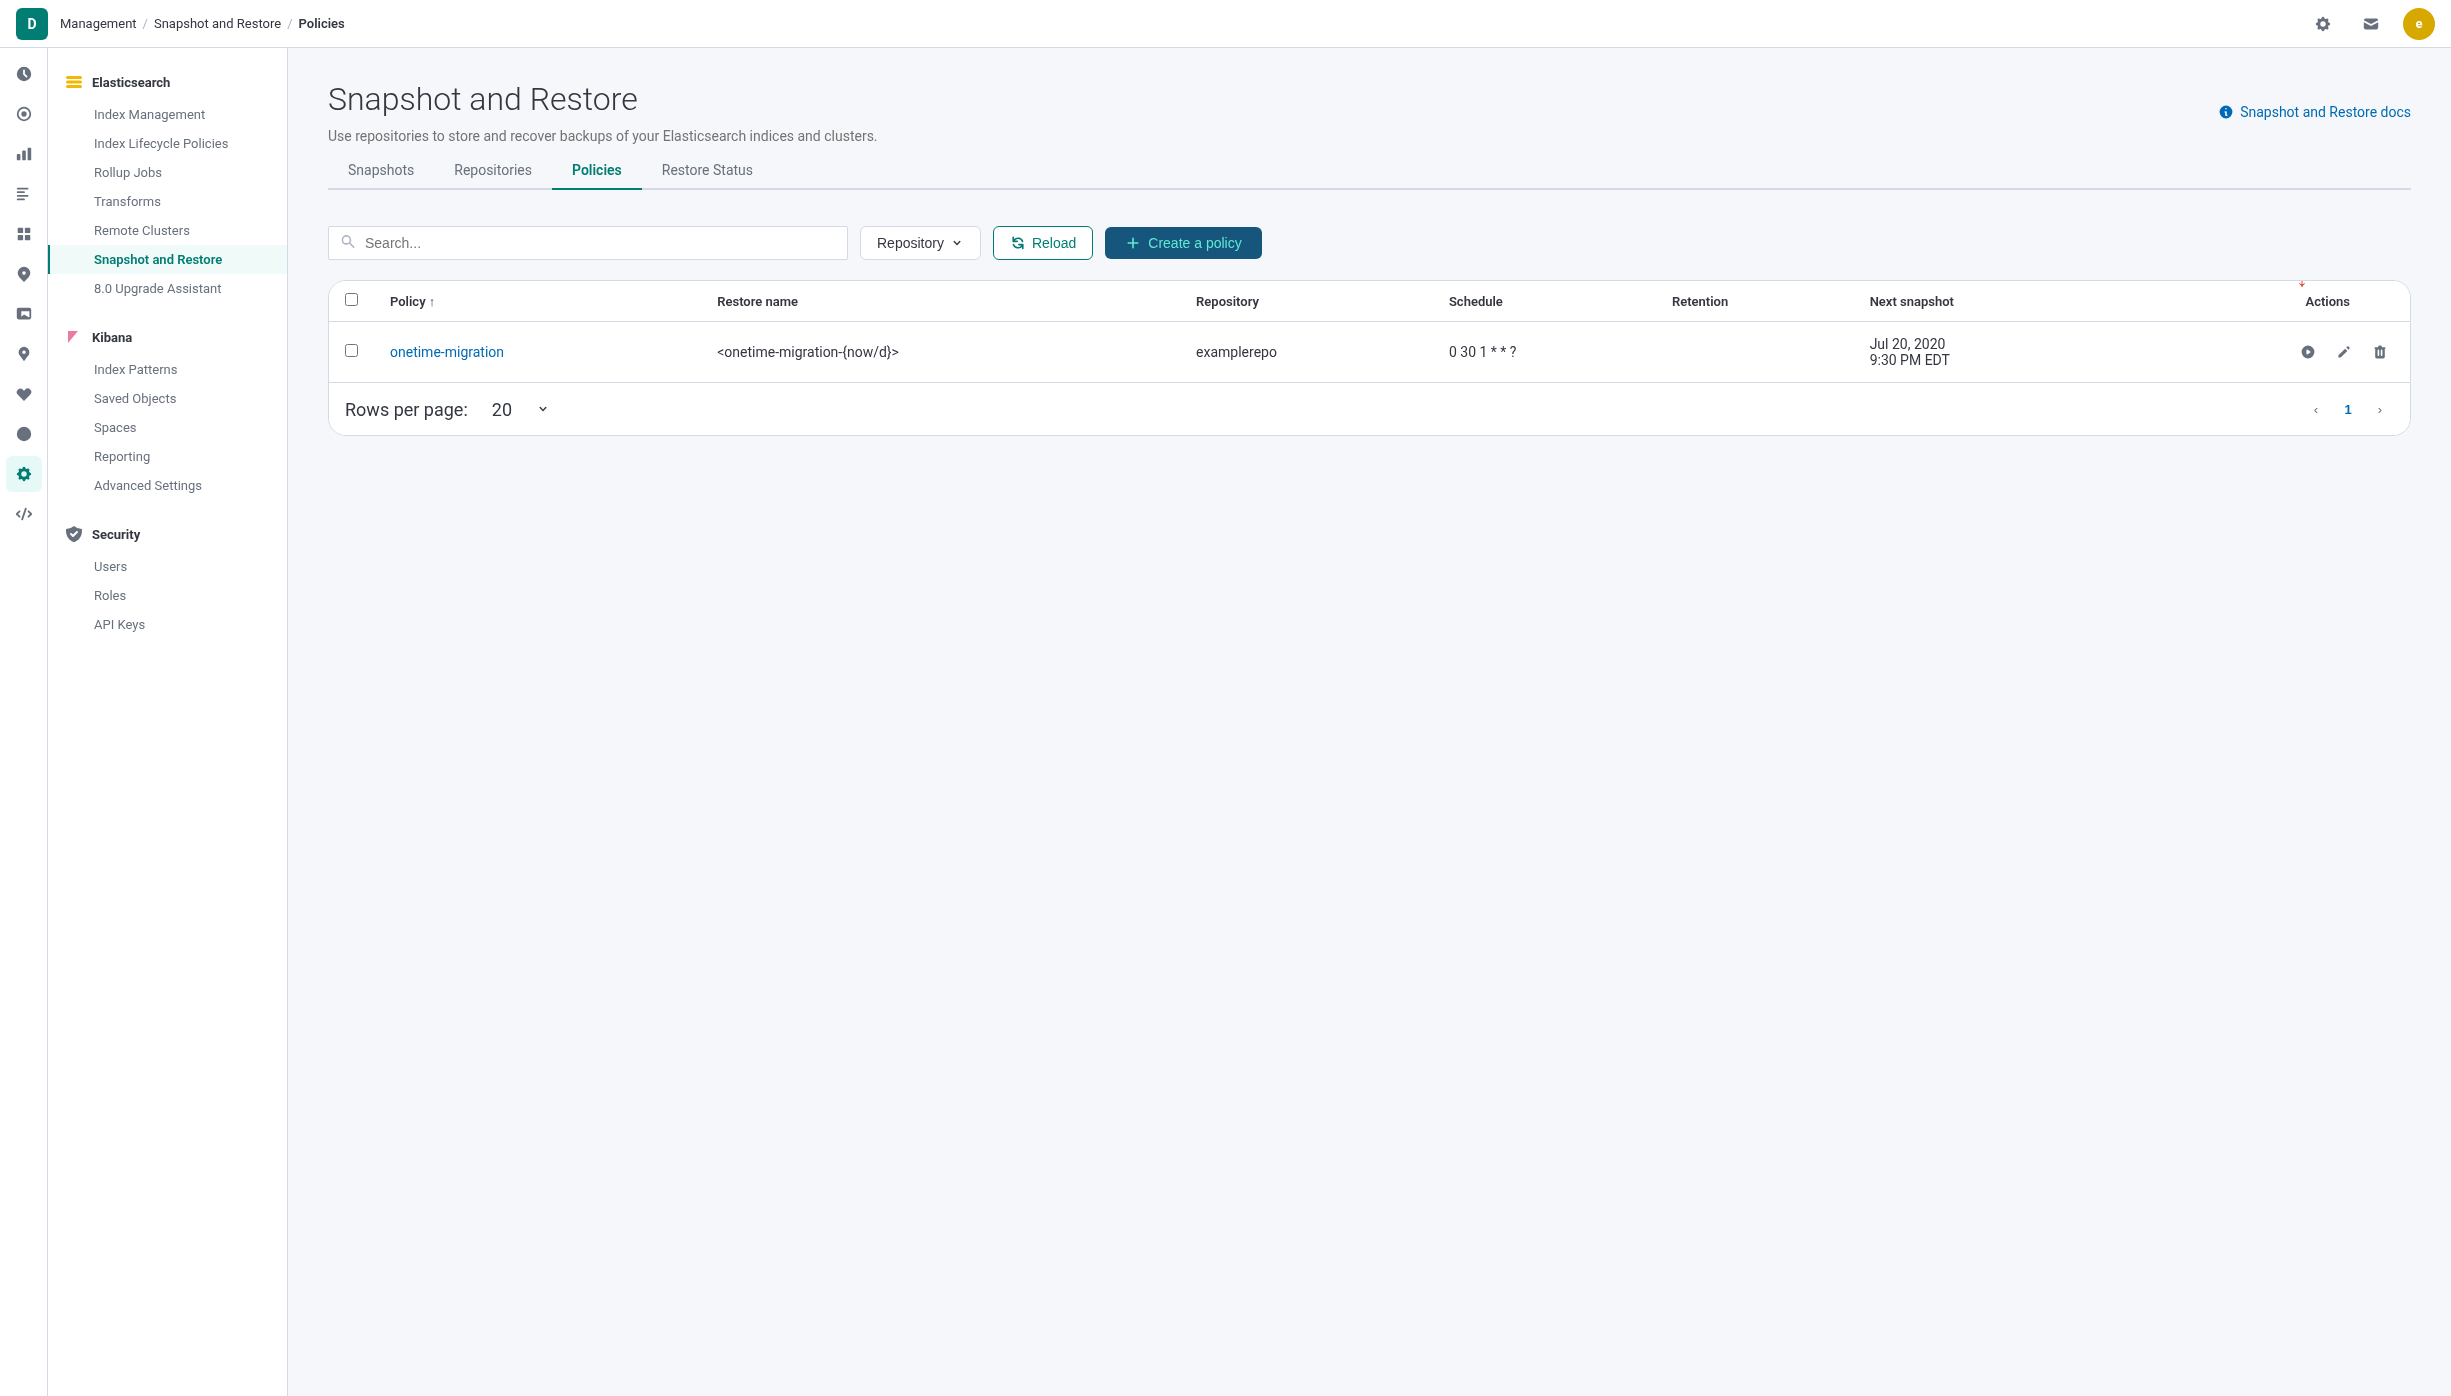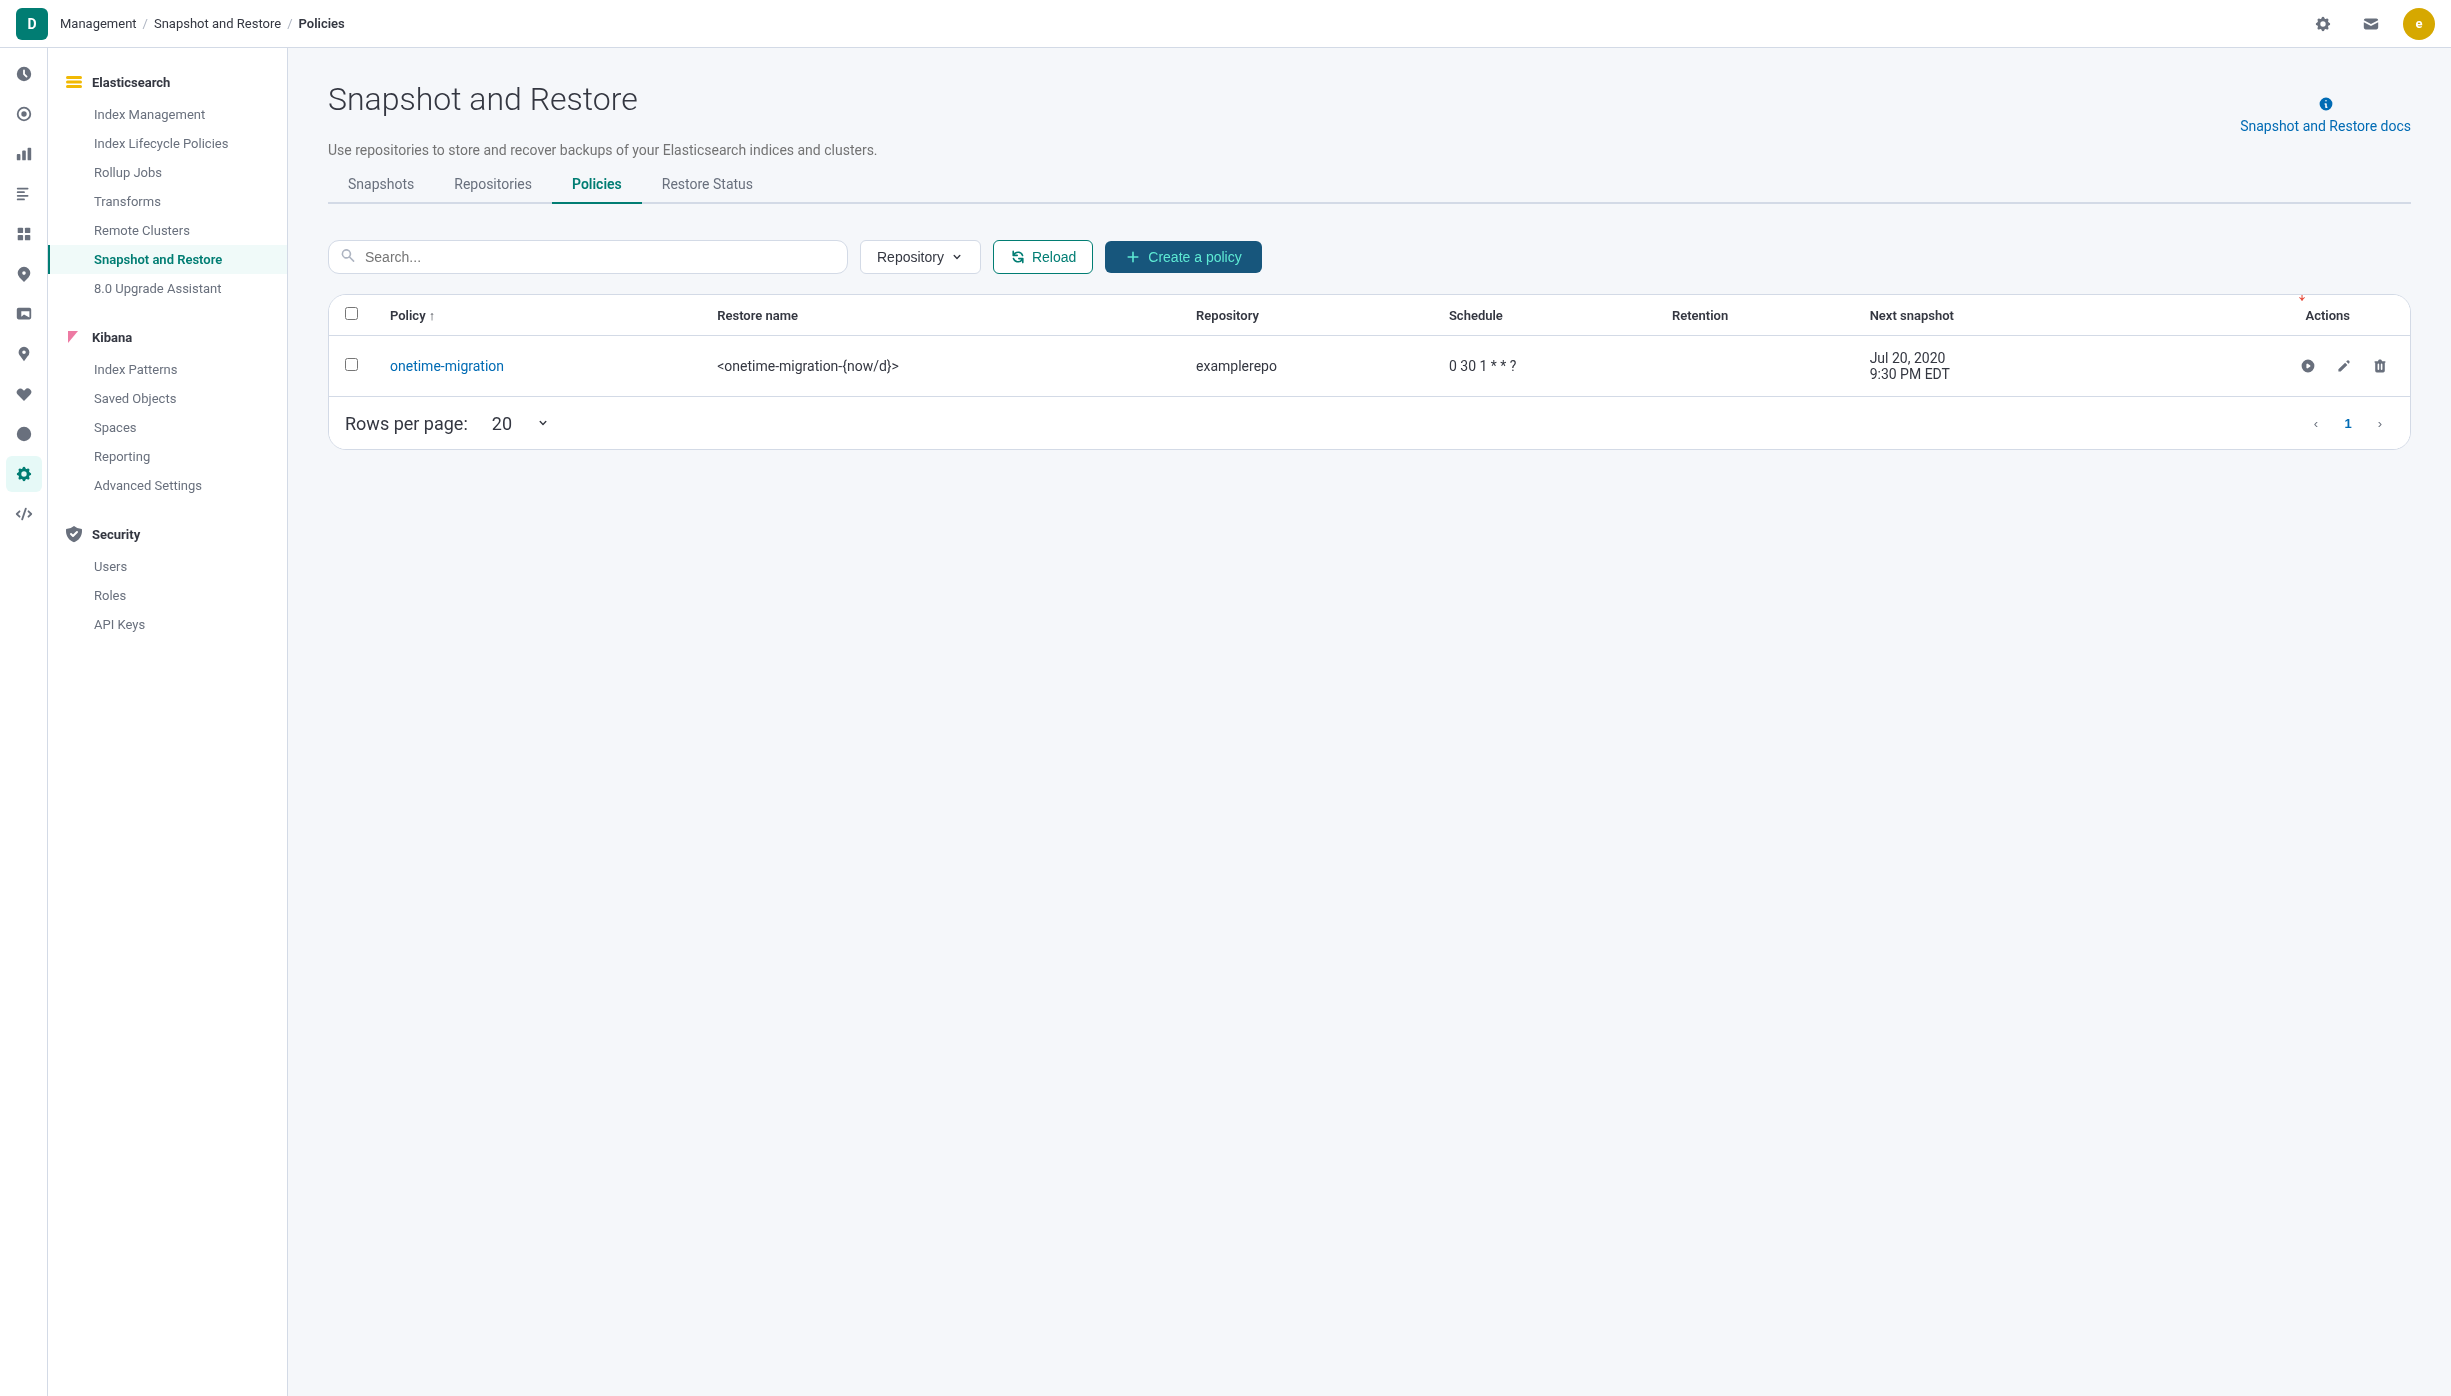--- a/index.html
+++ b/index.html
@@ -83,21 +83,21 @@
     
     .page-header {
       display: flex; align-items: flex-start; justify-content: space-between;
       margin-bottom: 8px;
     }
     .page-title {
       font-size: 32px; font-weight: 300; color: #343741; line-height: 1.2;
     }
     .docs-link {
       display: flex; align-items: center; gap: 6px; color: #006bb4;
-      font-size: 14px; cursor: pointer; text-decoration: none; margin-top: 16px; flex-direction: column;
+      font-size: 14px; cursor: pointer; text-decoration: none; margin-top: 24px;
     }
     .page-subtitle {
       color: #737373; font-size: 14px; margin-bottom: 8px;
     }
 
     
     .tabs {
       display: flex; border-bottom: 2px solid #d3dae6; margin-bottom: 36px;
     }
     .tab {
@@ -112,21 +112,21 @@
     }
     .search-container {
       flex: 1; max-width: 520px; position: relative;
     }
     .search-icon-inner {
       position: absolute; left: 12px; top: 50%; transform: translateY(-50%);
       color: #aeb5c2;
     }
     .search-input {
       width: 100%; padding: 8px 12px 8px 36px; border: 1px solid #d3dae6;
-      border-radius: 11px; font-size: 14px; color: #6d28d9; background: #fff;
+      border-radius: 2px; font-size: 14px; color: #6d28d9; background: #fff;
     }
     .filter-btn {
       display: flex; align-items: center; gap: 6px; padding: 8px 16px;
       border: 1px solid #d3dae6; border-radius: 6px; background: #fff;
       cursor: pointer; font-size: 14px; color: #343741;
     }
     .reload-btn {
       display: flex; align-items: center; gap: 6px; padding: 8px 16px;
       border: 1px solid #017d73; border-radius: 6px; background: #fff;
       cursor: pointer; font-size: 14px; color: #017d73; font-weight: 500;

